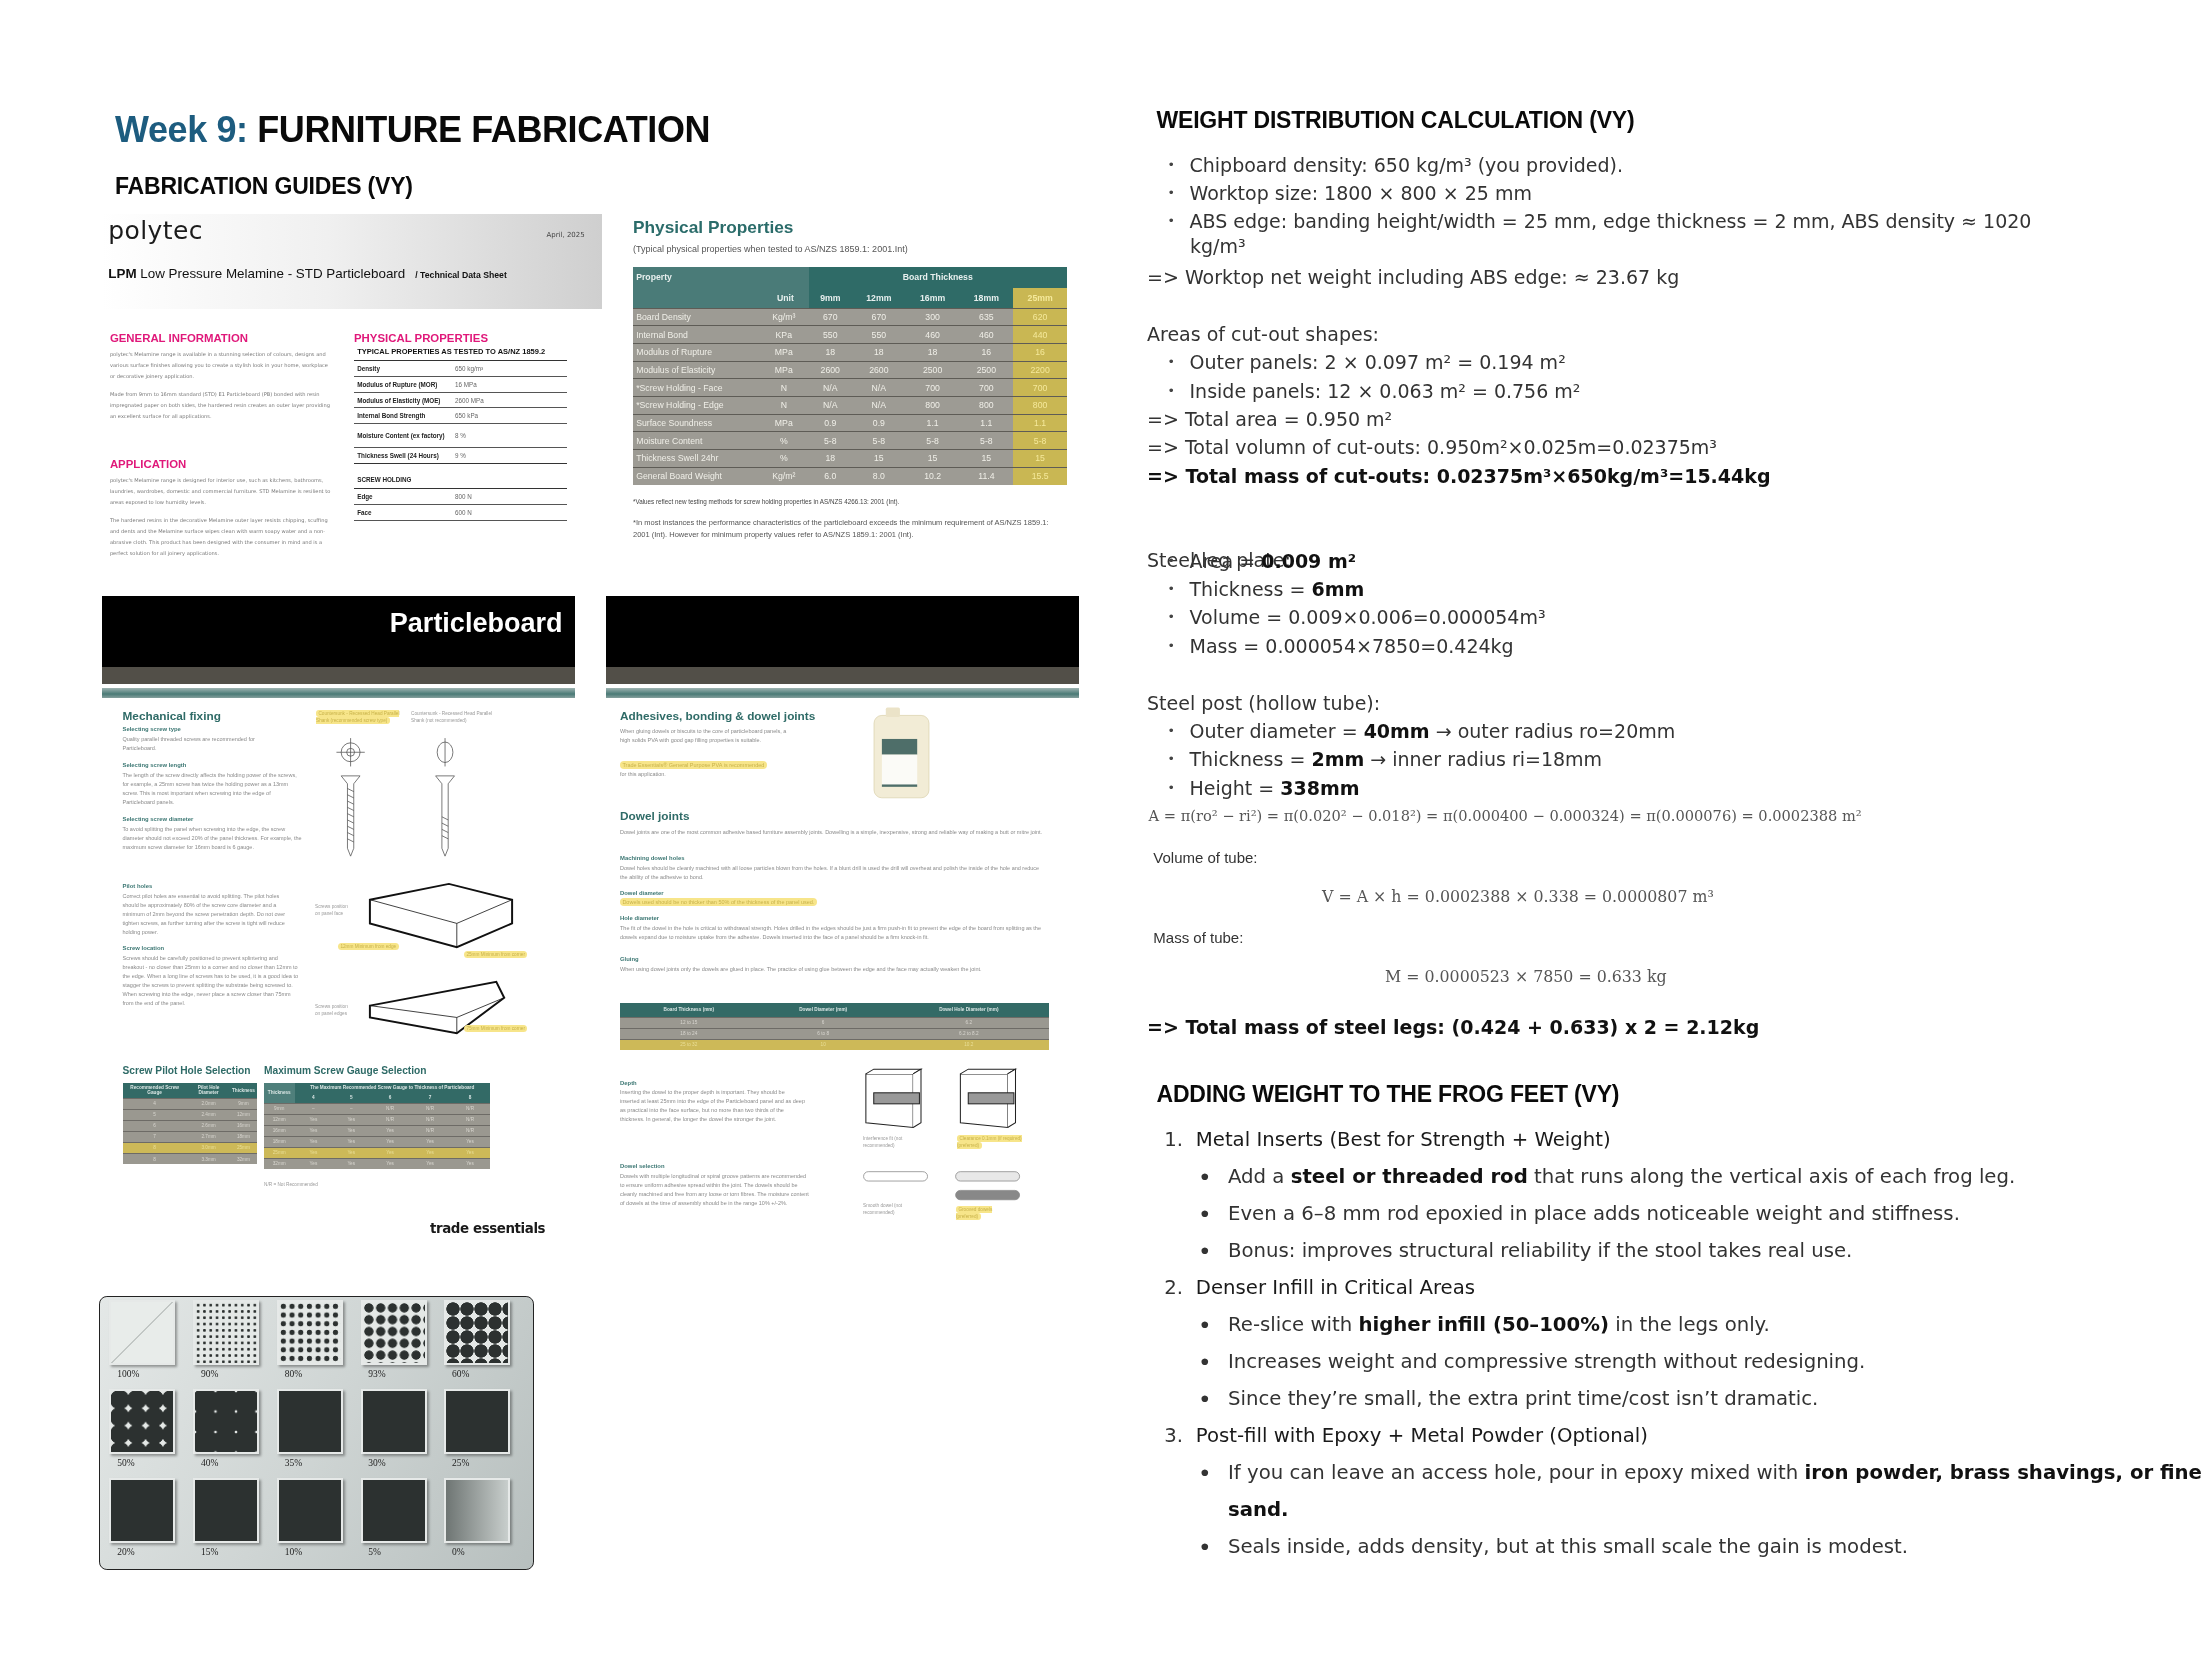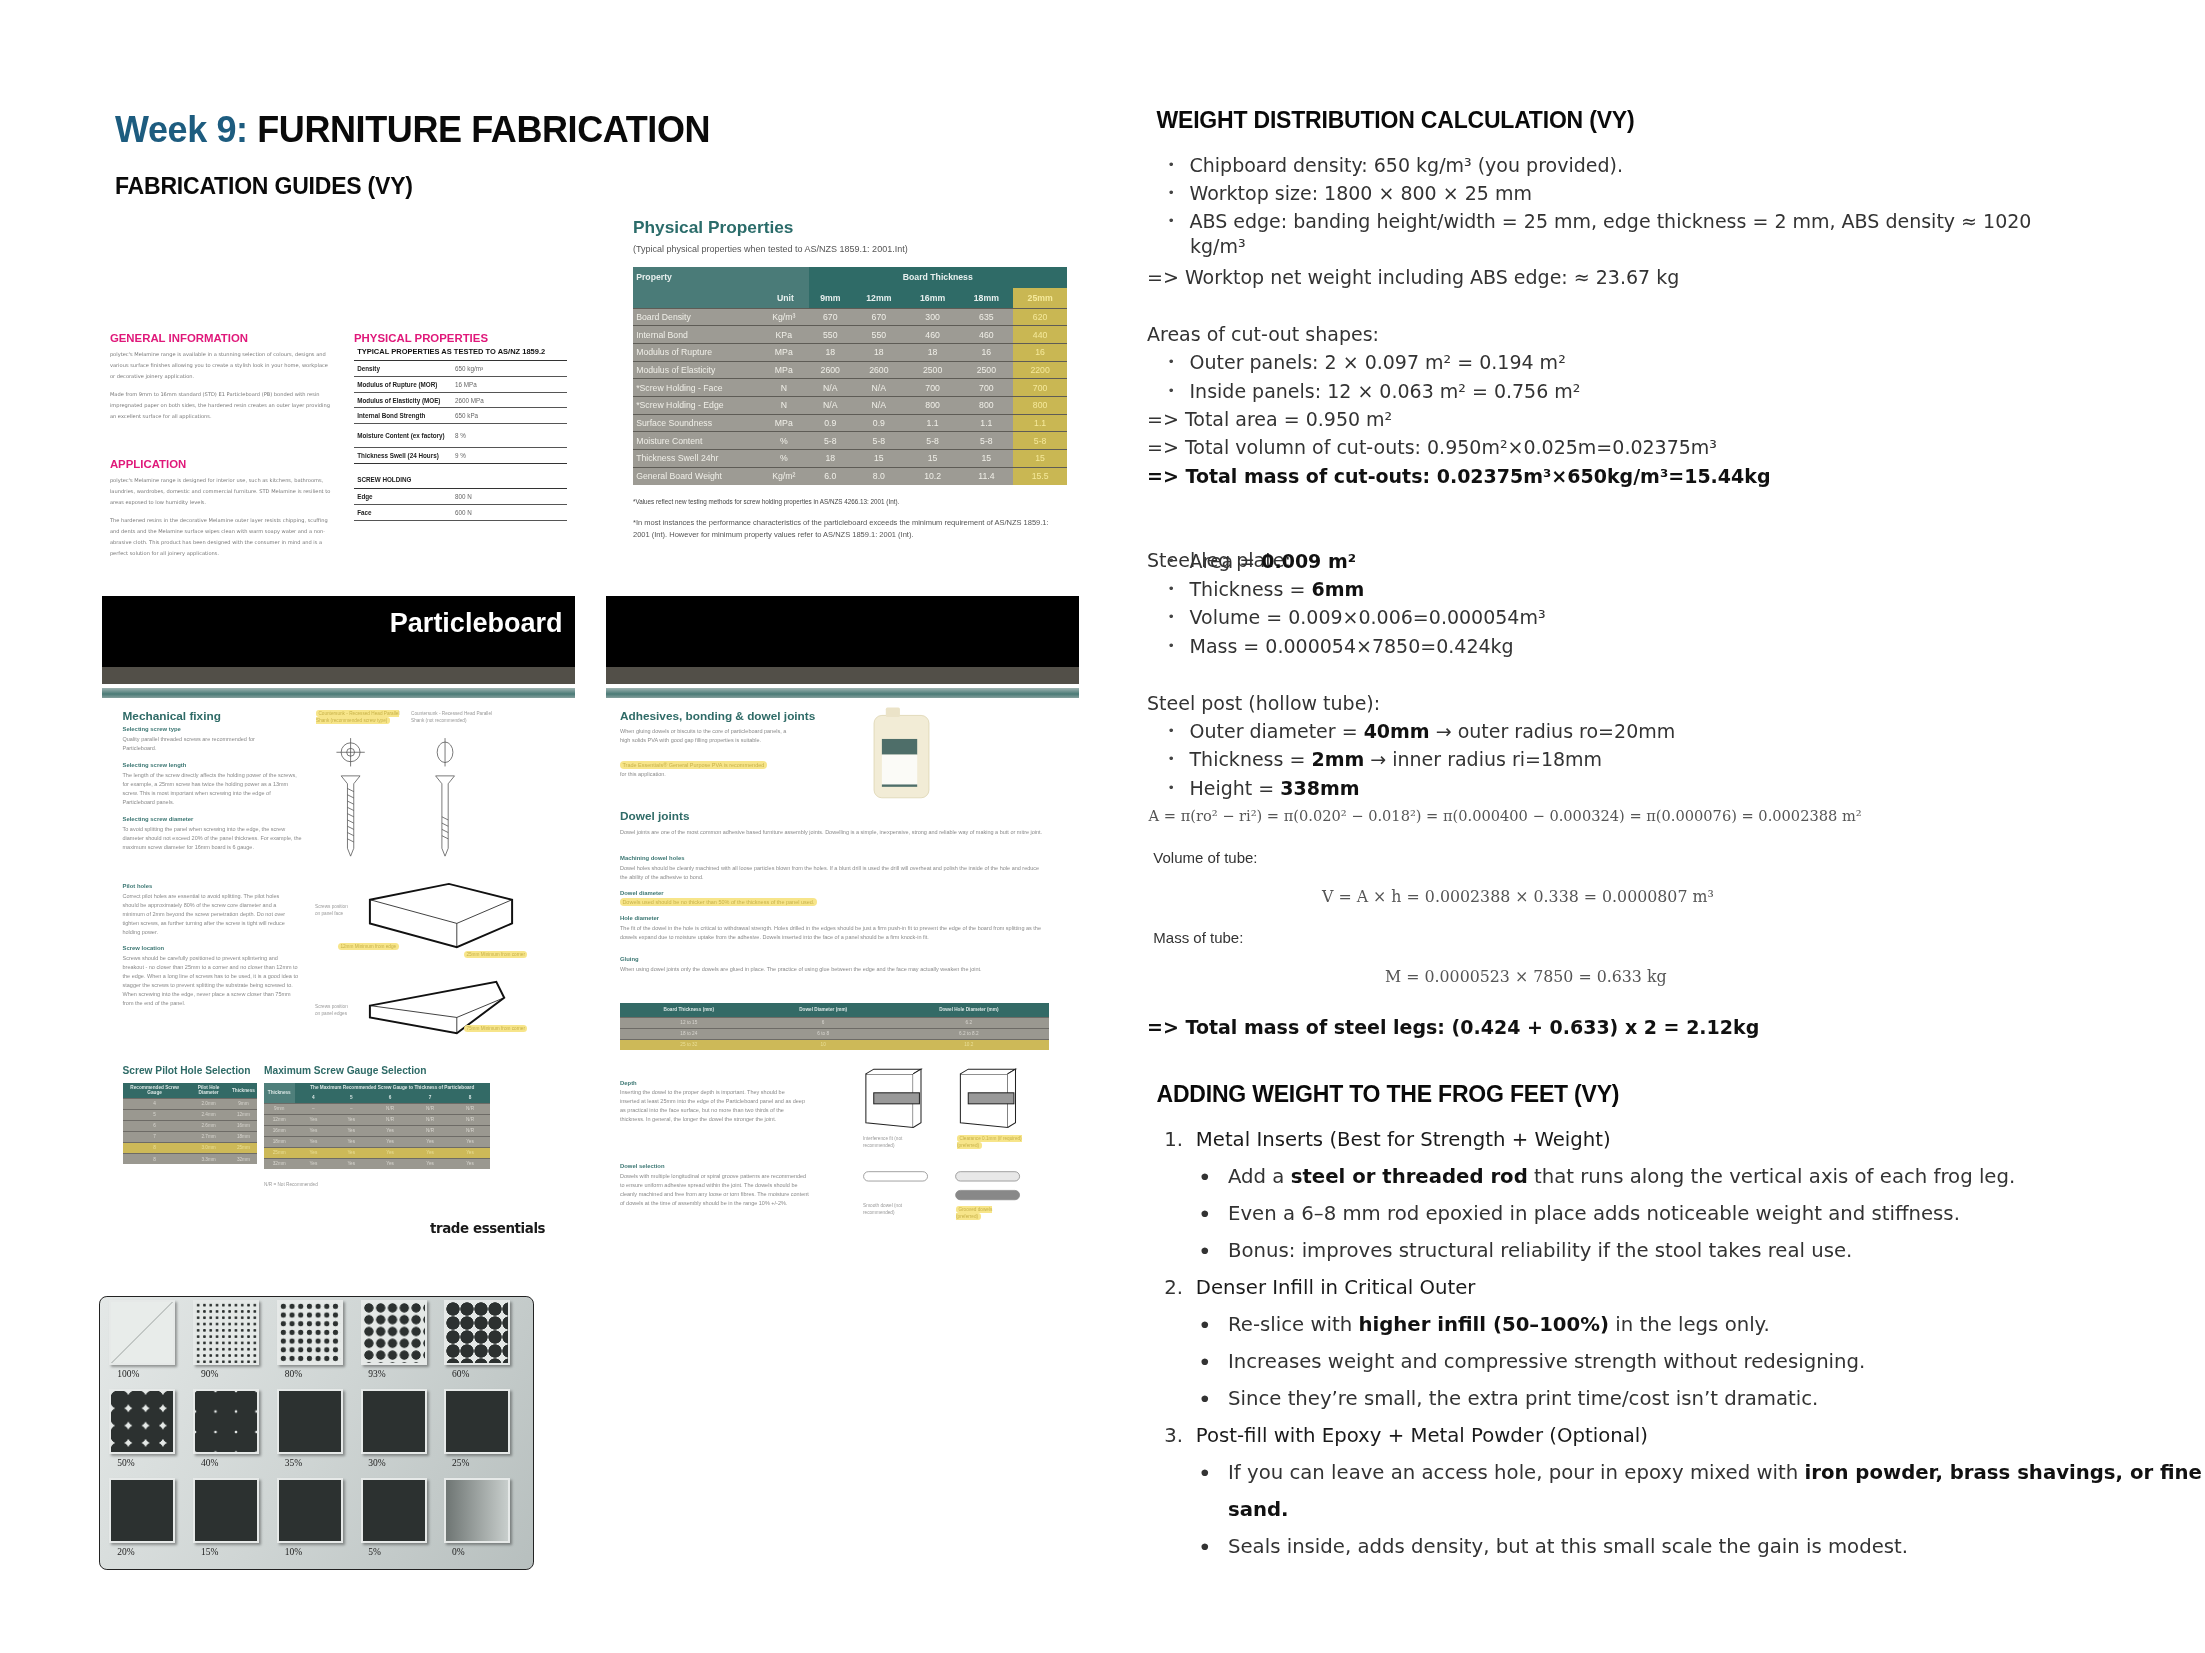--- a/index.html
+++ b/index.html
@@ -91,20 +91,29 @@
 <style>.ul.nobullet::before{content:"";}</style></head>
 <body>
 
 <div class="abs page-title">
   <span class="week">Week 9:</span>
   <span class="main">FURNITURE FABRICATION</span>
 </div>
 <div class="abs sub-title">FABRICATION GUIDES (VY)</div>
 
 <div class="abs tds">
+  <div class="tds-head">
+    <div class="tds-logo">polytec</div>
+    <div class="tds-date">April, 2025</div>
+    <div class="tds-prod">
+      <b>LPM</b>
+      <span>Low Pressure Melamine - STD Particleboard</span>
+      <span class="sheet">/ Technical Data Sheet</span>
+    </div>
+  </div>
   <div class="tds-h" style="left:7.9px; top:118px;">GENERAL INFORMATION</div>
   <div class="tds-p" style="left:7.9px; top:135px;">polytec's Melamine range is available in a stunning selection of colours, designs and various surface finishes allowing you to create a stylish look in your home, workplace or decorative joinery application.</div>
   <div class="tds-p" style="left:7.9px; top:175px;">Made from 9mm to 16mm standard (STD) E1 Particleboard (PB) bonded with resin impregnated paper on both sides, the hardened resin creates an outer layer providing an excellent surface for all applications.</div>
   <div class="tds-h" style="left:7.9px; top:244px;">APPLICATION</div>
   <div class="tds-p" style="left:7.9px; top:261px;">polytec's Melamine range is designed for interior use, such as kitchens, bathrooms, laundries, wardrobes, domestic and commercial furniture. STD Melamine is resilient to areas exposed to low humidity levels.</div>
   <div class="tds-p" style="left:7.9px; top:301px;">The hardened resins in the decorative Melamine outer layer resists chipping, scuffing and dents and the Melamine surface wipes clean with warm soapy water and a non-abrasive cloth. This product has been designed with the consumer in mind and is a perfect solution for all joinery applications.</div>
   <div class="tds-h" style="left:252px; top:118px;">PHYSICAL PROPERTIES</div>
 
   <div class="tds-table">
     <div class="cap">TYPICAL PROPERTIES AS TESTED TO AS/NZ 1859.2</div>
@@ -610,21 +619,21 @@
   <div class="ml" style="top:929px;">Mass of tube:</div>
   <div class="math" style="left:238px; top:967px;">M = 0.0000523 × 7850 = 0.633 kg</div>
   <div class="rl bold" style="top:1016px;">=&gt; Total mass of steel legs: (0.424 + 0.633) x 2 = 2.12kg</div>
 
   <div class="rh" style="top:1081px;">ADDING WEIGHT TO THE FROG FEET (VY)</div>
   <div id="frog-list">
       <div class="ol" style="top: 1128px;"><span class="n">1.</span><span>Metal Inserts (Best for Strength + Weight)</span></div>
       <div class="ul" style="top: 1165px;"><span class="t"><span>Add a </span><span class="bold">steel or threaded rod</span><span> that runs along the vertical axis of each frog leg.</span></span></div>
       <div class="ul" style="top: 1202px;"><span class="t"><span>Even a 6–8 mm rod epoxied in place adds noticeable weight and stiffness.</span><span class="bold"></span><span></span></span></div>
       <div class="ul" style="top: 1239px;"><span class="t"><span>Bonus: improves structural reliability if the stool takes real use.</span><span class="bold"></span><span></span></span></div>
-      <div class="ol" style="top: 1276px;"><span class="n">2.</span><span>Denser Infill in Critical Outer</span></div>
+      <div class="ol" style="top: 1276px;"><span class="n">2.</span><span>Denser Infill in Critical Areas</span></div>
       <div class="ul" style="top: 1313px;"><span class="t"><span>Re-slice with </span><span class="bold">higher infill (50–100%)</span><span> in the legs only.</span></span></div>
       <div class="ul" style="top: 1350px;"><span class="t"><span>Increases weight and compressive strength without redesigning.</span><span class="bold"></span><span></span></span></div>
       <div class="ul" style="top: 1387px;"><span class="t"><span>Since they’re small, the extra print time/cost isn’t dramatic.</span><span class="bold"></span><span></span></span></div>
       <div class="ol" style="top: 1424px;"><span class="n">3.</span><span>Post-fill with Epoxy + Metal Powder (Optional)</span></div>
       <div class="ul" style="top: 1461px;"><span class="t"><span>If you can leave an access hole, pour in epoxy mixed with </span><span class="bold">iron powder, brass shavings, or fine</span><span></span></span></div>
       <div class="ul nobullet" style="top: 1498px; --nob: 1;"><span class="t"><span></span><span class="bold">sand.</span><span></span></span></div>
       <div class="ul" style="top: 1535px;"><span class="t"><span>Seals inside, adds density, but at this small scale the gain is modest.</span><span class="bold"></span><span></span></span></div>
     </div>
 </div>
 

